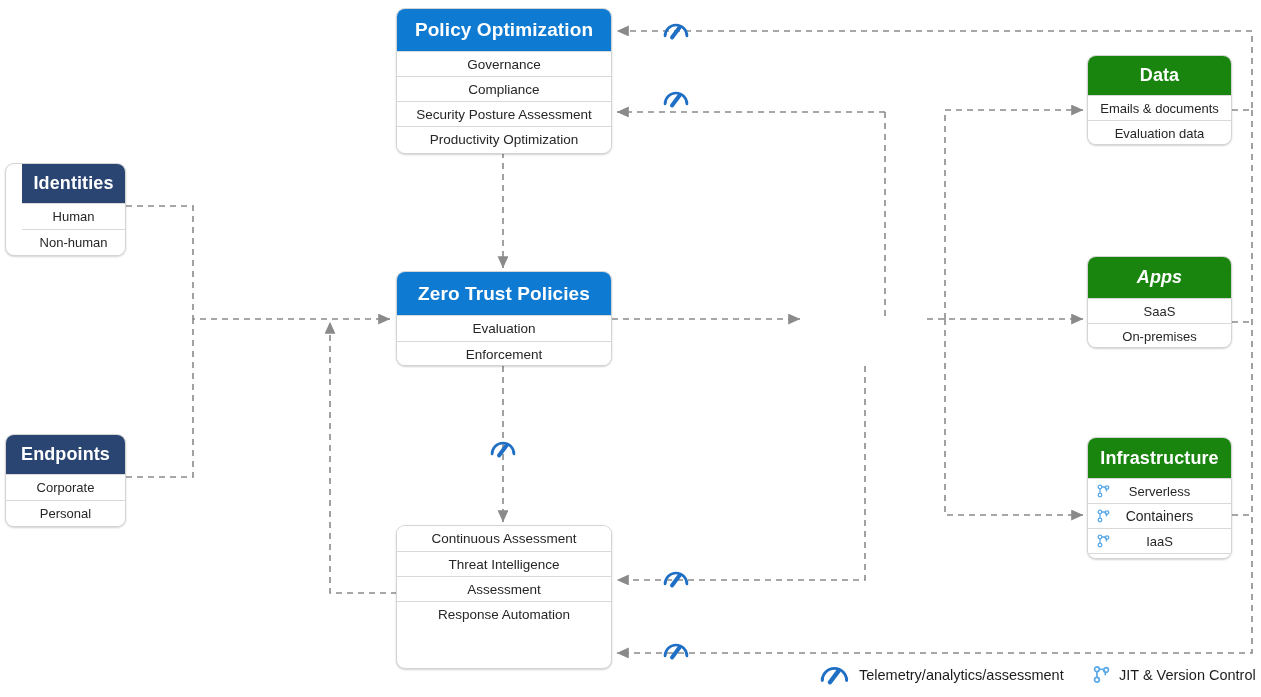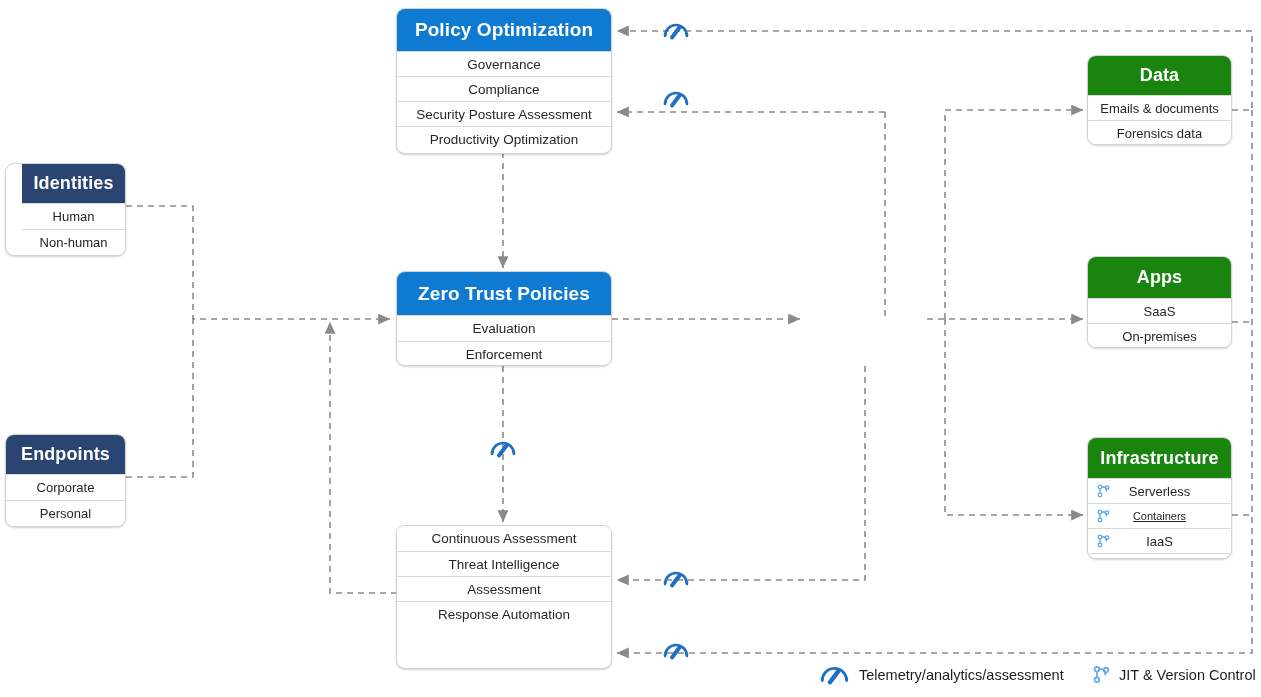--- a/index.html
+++ b/index.html
@@ -129,43 +129,43 @@
     <div class="row" style="height:25px;line-height:25px;font-size:13.5px;">Continuous Assessment</div>
     <div class="row" style="height:25px;line-height:25px;font-size:13.5px;">Threat Intelligence</div>
     <div class="row" style="height:25px;line-height:25px;font-size:13.5px;">Assessment</div>
     <div class="row" style="height:14px;line-height:25px;font-size:13.5px;">Response Automation</div>
   </div>
 
 
   <div class="node" style="left:1087px;top:55px;width:145px;height:90px;">
     <div class="hdr green" style="height:39px;line-height:39px;font-size:18px;">Data</div>
     <div class="row" style="height:25px;line-height:25px;font-size:13px;">Emails &amp; documents</div>
-    <div class="row" style="height:25px;line-height:25px;font-size:13px;">Forensics data</div>
+    <div class="row" style="height:25px;line-height:25px;font-size:13px;">Evaluation data</div>
   </div>
 
   <div class="node" style="left:1087px;top:256px;width:145px;height:92px;">
-    <div class="hdr green" style="height:41px;line-height:41px;font-size:18px;">Apps</div>
+    <div class="hdr green" style="height:41px;line-height:41px;font-size:18px;font-style:italic;">Apps</div>
     <div class="row" style="height:25px;line-height:25px;font-size:13px;">SaaS</div>
     <div class="row" style="height:25px;line-height:25px;font-size:13px;">On-premises</div>
   </div>
 
   <div class="node" style="left:1087px;top:437px;width:145px;height:122px;">
     <div class="hdr green" style="height:40px;line-height:40px;font-size:18px;">Infrastructure</div>
     <div class="row" style="height:25px;line-height:25px;font-size:13px;">
       <svg class="jit" viewBox="0 0 13 14">
         <g fill="none" stroke="#5aa9e8" stroke-width="1.3">
           <circle cx="3" cy="3" r="1.8"></circle>
             <circle cx="3" cy="11" r="1.8"></circle>
             <circle cx="10" cy="3.6" r="1.8"></circle>
           <path d="M3 4.8 V9.2 M4.8 3 H7 Q9.4 3.6 9.4 6 V7.6"></path>
         </g>
       </svg>
       <span>Serverless</span>
     </div>
-    <div class="row" style="height:25px;line-height:25px;font-size:11px;text-decoration:underline;">
+    <div class="row" style="height:25px;line-height:25px;font-size:14px;">
       <svg class="jit" viewBox="0 0 13 14">
         <g fill="none" stroke="#5aa9e8" stroke-width="1.3">
           <circle cx="3" cy="3" r="1.8"></circle>
             <circle cx="3" cy="11" r="1.8"></circle>
             <circle cx="10" cy="3.6" r="1.8"></circle>
           <path d="M3 4.8 V9.2 M4.8 3 H7 Q9.4 3.6 9.4 6 V7.6"></path>
         </g>
       </svg>
       <span>Containers</span>
     </div>

